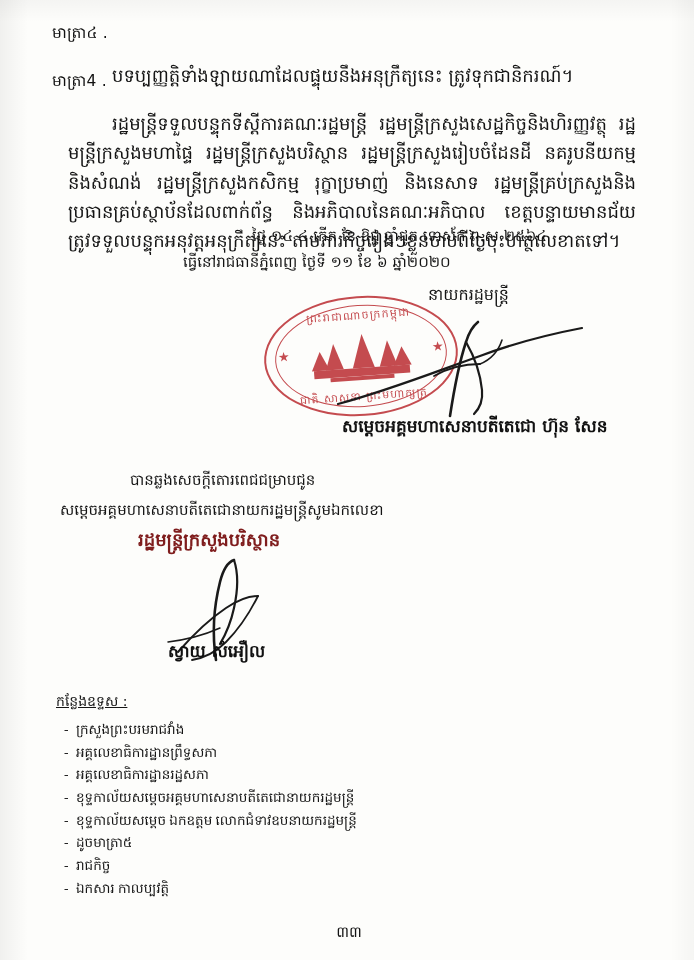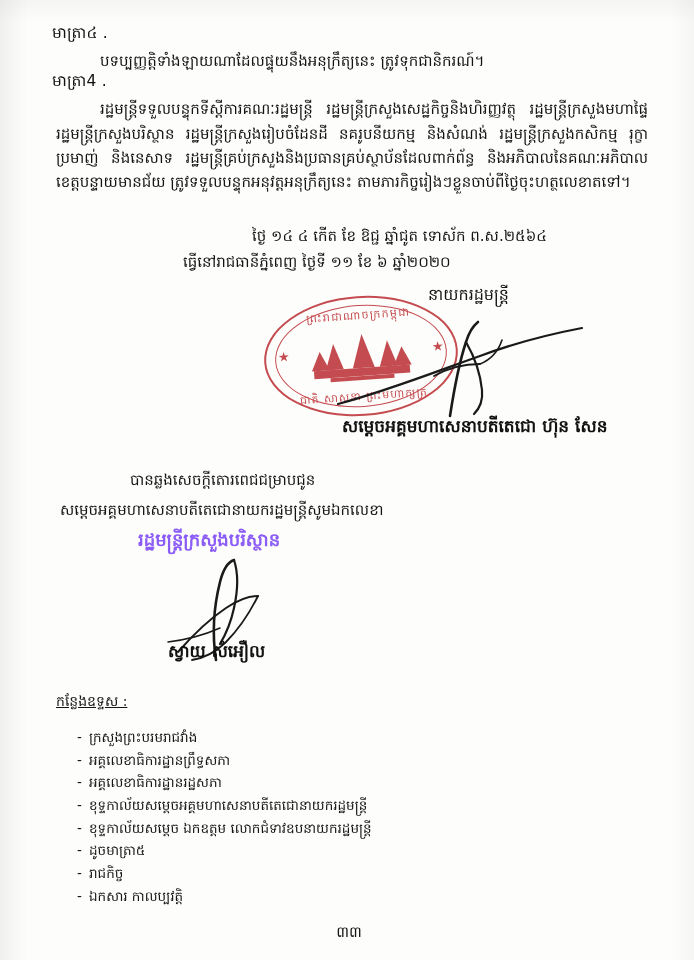--- a/index.html
+++ b/index.html
@@ -46,25 +46,25 @@
     width: 600px;
   }
   .article-head {
     font-size: 15.5px;
     letter-spacing: 0.2px;
     line-height: 1.5;
     color: #111;
     margin: 0 0 2px 0;
   }
   .article-body {
-    font-size: 15px;
+    font-size: 18px;
     line-height: 1.62;
     color: #141414;
     text-align: justify;
-    margin: 4px;
+    margin: 16px;
   }
   .indent {
     display: inline-block;
     width: 44px;
   }
 
   
   .date-line {
     position: absolute;
     font-size: 15px;
@@ -189,21 +189,21 @@
     left: 60px; top: 500px;
     font-size: 15px;
     color: #141414;
     white-space: nowrap;
   }
   .minister-title {
     position: absolute;
     left: 138px; top: 528px;
     font-size: 18px;
     font-weight: bold;
-    color: #8b5cf6;
+    color: #7f1d1d;
     white-space: nowrap;
   }
   .minister-name {
     position: absolute;
     left: 168px; top: 640px;
     font-size: 17px;
     font-weight: bold;
     color: #111;
     white-space: nowrap;
   }
@@ -216,22 +216,23 @@
     width: 330px;
   }
   .recipients-title {
     font-size: 14px;
     color: #141414;
     margin: 0 0 6px 0;
     text-decoration: underline;
   }
   .recipients ul {
     list-style: none;
-    margin: 13px;
+    margin: 0;
     padding: 0 0 0 8px;
+    font-family: Liberation Serif, serif;
   }
   .recipients li {
     font-size: 13.5px;
     color: #161616;
     line-height: 1.68;
     white-space: nowrap;
   }
   .recipients li::before {
     content: "-";
     display: inline-block;

